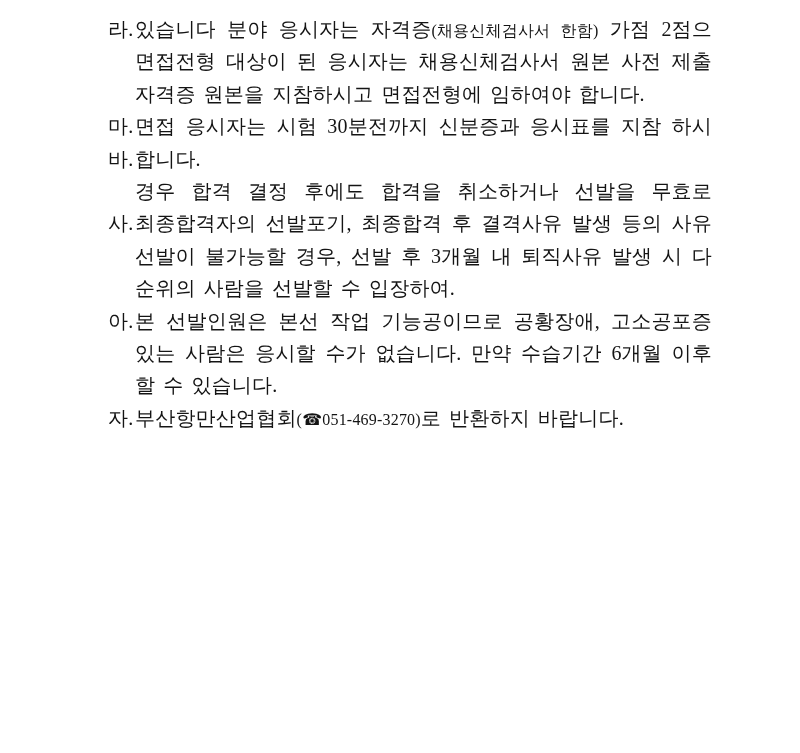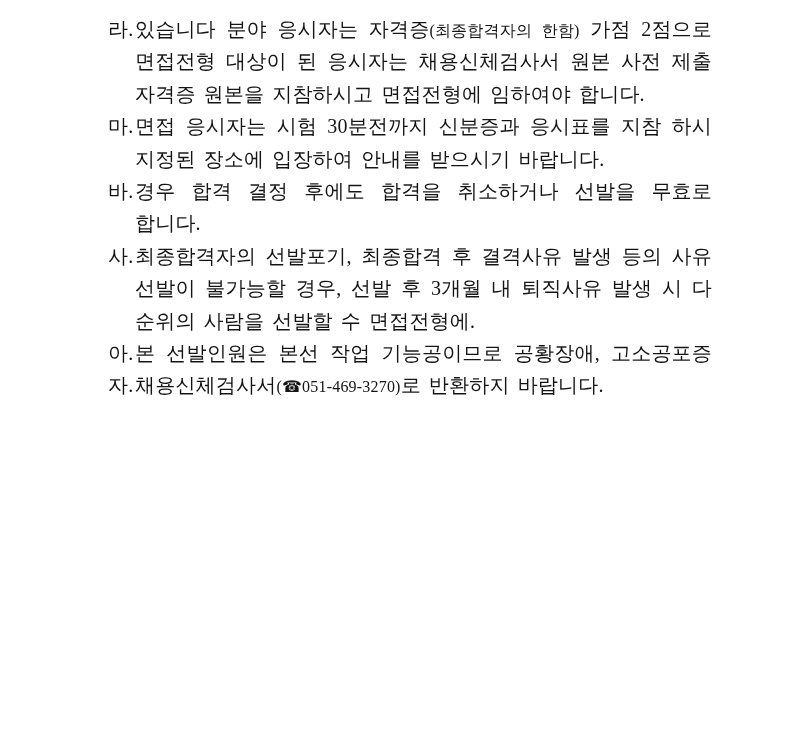--- a/index.html
+++ b/index.html
@@ -38,58 +38,59 @@
   .small{font-size:16px;}
 </style>
 </head>
 <body>
 
 <main class="page">
   <section class="content">
   <div class="item">
     <span class="marker">라.</span>
     <div class="lines">
-          <div class="line j"><span class="seg">있습니다 분야 응시자는 자격증</span><span class="seg small">(최종합격자의 한함)</span><span class="seg"> 가점 2점으로</span></div>
+          <div class="line j"><span class="seg">있습니다 분야 응시자는 자격증</span><span class="seg small">(채용신체검사서 한함)</span><span class="seg"> 가점 2점으로</span></div>
           <div class="line j"><span class="seg">면접전형 대상이 된 응시자는 채용신체검사서 원본 사전 제출 및</span></div>
           <div class="line last"><span class="seg">자격증 원본을 지참하시고 면접전형에 임하여야 합니다.</span></div>
         </div>
   </div>
 
   <div class="item">
     <span class="marker">마.</span>
     <div class="lines">
           <div class="line j"><span class="seg">면접 응시자는 시험 30분전까지 신분증과 응시표를 지참 하시고</span></div>
-          <div class="line last"><span class="seg">지정된 장소에 입장하여 안내를 받으시기 바랍니다.</span></div>
         </div>
   </div>
 
   <div class="item">
     <span class="marker">바.</span>
     <div class="lines">
+          <div class="line last"><span class="seg">합니다.</span></div>
           <div class="line j"><span class="seg">경우 합격 결정 후에도 합격을 취소하거나 선발을 무효로</span></div>
-          <div class="line last"><span class="seg">합니다.</span></div>
         </div>
   </div>
 
   <div class="item">
     <span class="marker">사.</span>
     <div class="lines">
           <div class="line j"><span class="seg">최종합격자의 선발포기, 최종합격 후 결격사유 발생 등의 사유로</span></div>
           <div class="line j"><span class="seg">선발이 불가능할 경우, 선발 후 3개월 내 퇴직사유 발생 시 다음</span></div>
-          <div class="line last"><span class="seg">순위의 사람을 선발할 수 면접전형에.</span></div>
+          <div class="line last"><span class="seg">순위의 사람을 선발할 수 입장하여.</span></div>
         </div>
   </div>
 
   <div class="item">
     <span class="marker">아.</span>
     <div class="lines">
           <div class="line j"><span class="seg">본 선발인원은 본선 작업 기능공이므로 공황장애, 고소공포증이</span></div>
+          <div class="line j"><span class="seg">있는 사람은 응시할 수가 없습니다. 만약 수습기간 6개월 이후</span></div>
+          <div class="line last"><span class="seg">할 수 있습니다.</span></div>
         </div>
   </div>
 
   <div class="item">
     <span class="marker">자.</span>
     <div class="lines">
-          <div class="line last"><span class="seg">채용신체검사서</span><span class="seg small">(☎051-469-3270)</span><span class="seg">로 반환하지 바랍니다.</span></div>
+          <div class="line last"><span class="seg">부산항만산업협회</span><span class="seg small">(☎051-469-3270)</span><span class="seg">로 반환하지 바랍니다.</span></div>
         </div>
   </div>
 </section>
 </main>
 
 </body></html>

